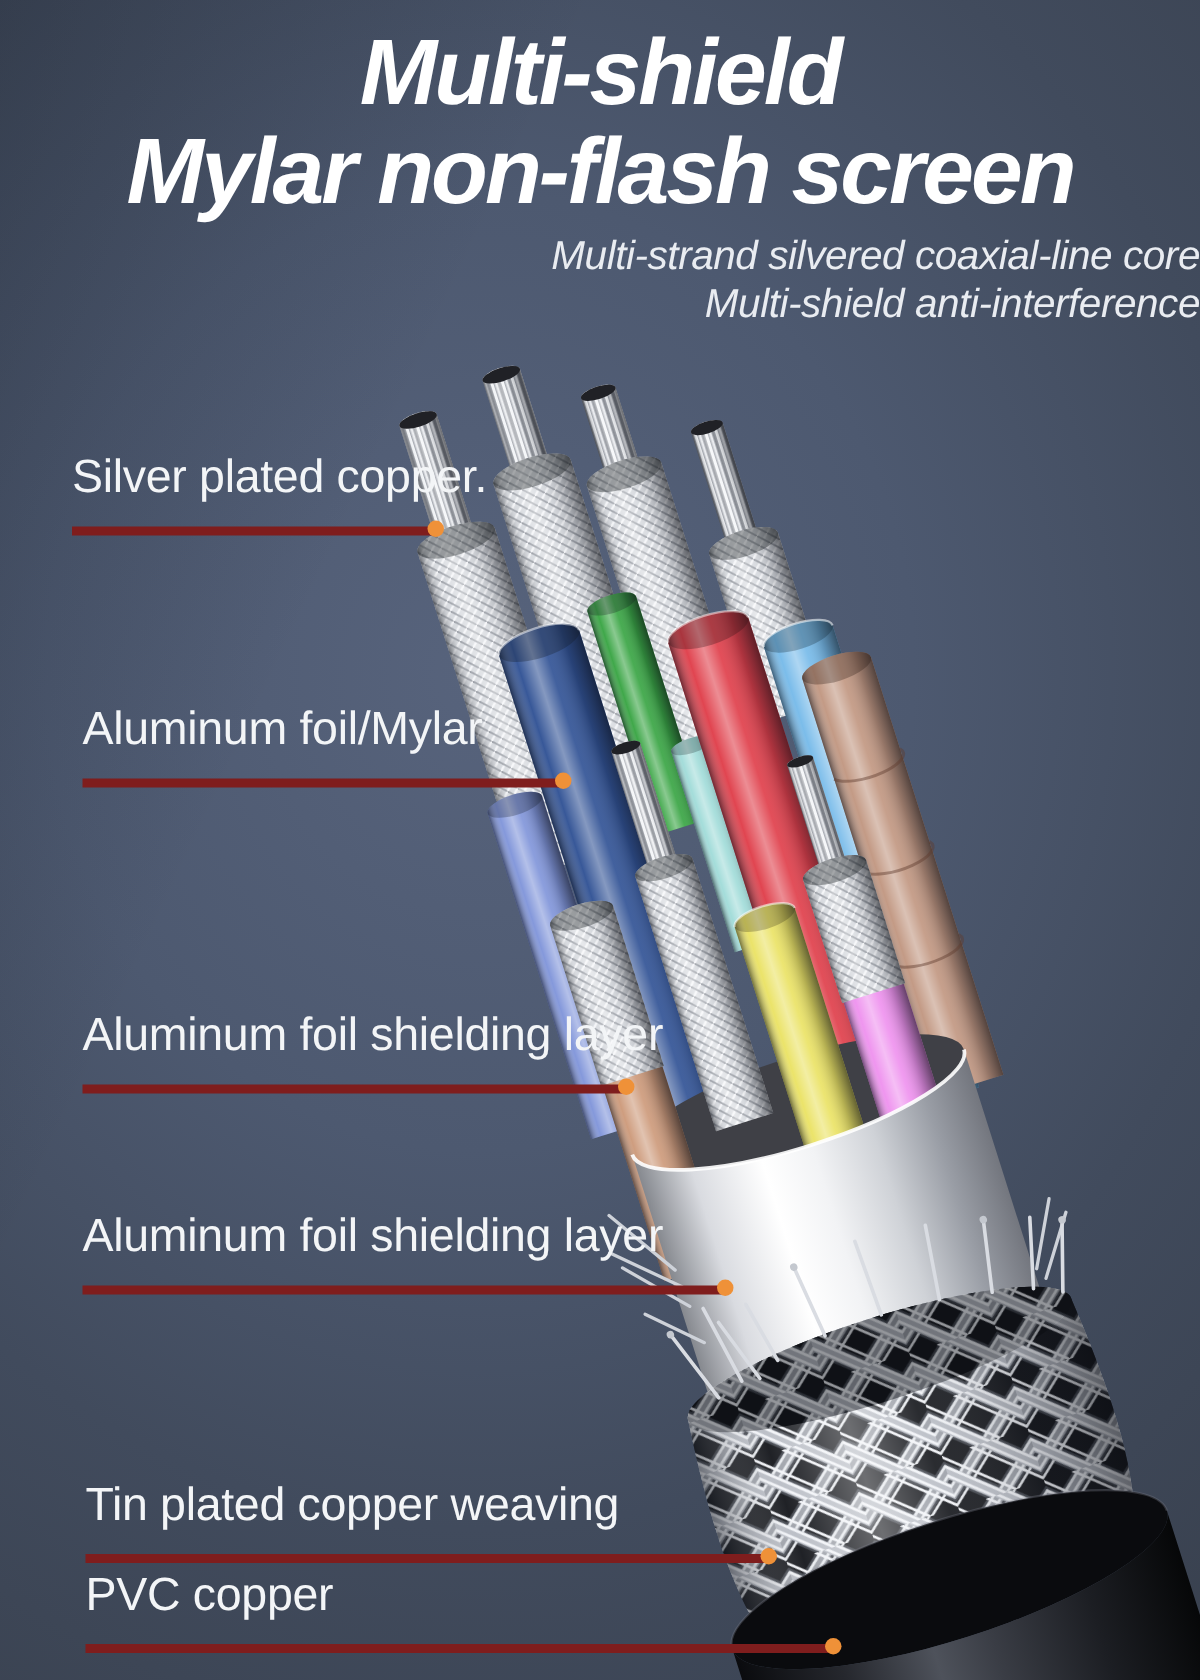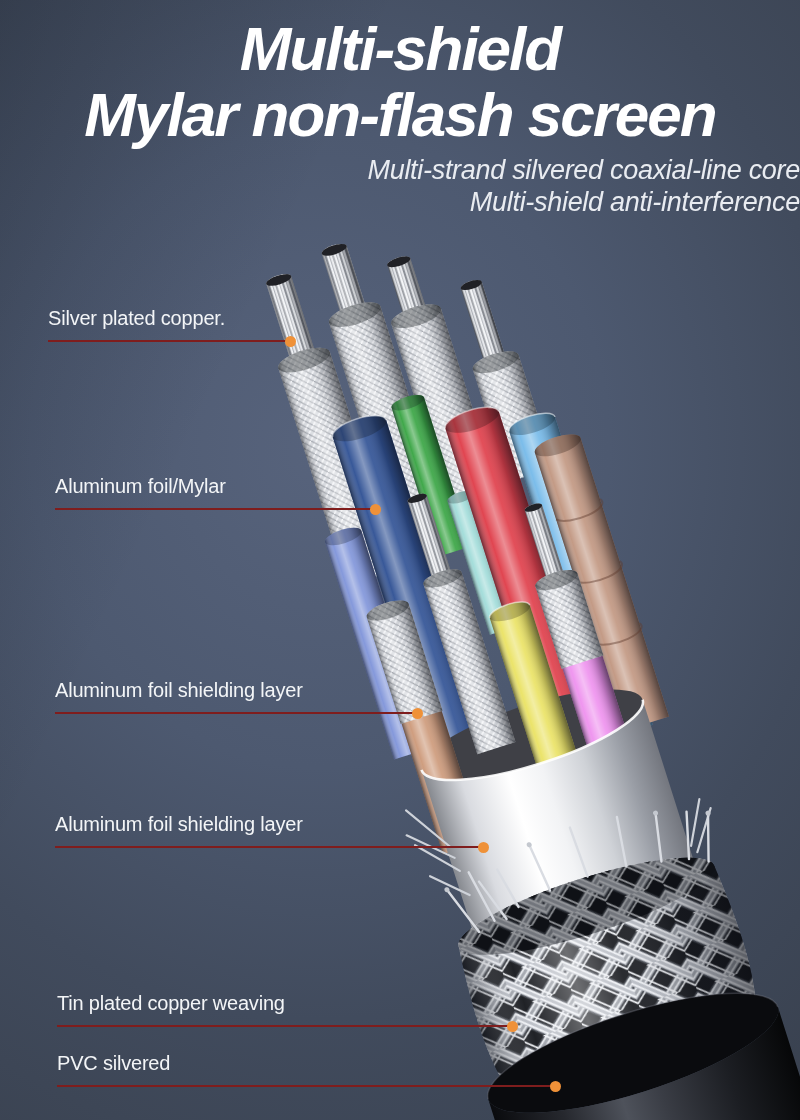--- a/index.html
+++ b/index.html
@@ -10,22 +10,22 @@
       linear-gradient(115deg, rgba(20,26,36,.28) 0%, rgba(20,26,36,0) 30%),
       radial-gradient(95% 75% at 40% 40%, #57637c 0%, #4d5970 38%, #414b5d 68%, #39414f 100%);
   }
   .stage{position:absolute;inset:0;}
   svg.cable{position:absolute;left:0;top:0;z-index:1;}
   .hdr{position:absolute;top:16px;left:0;right:0;text-align:center;z-index:2;font-style:italic;}
   .t1,.t2{font-weight:bold;font-size:62px;line-height:66px;color:#ffffff;letter-spacing:-2px;}
   .subwrap{margin-top:6px;}
   .sub{font-size:27px;line-height:32px;color:#e9ecf1;letter-spacing:-0.3px;text-align:right;}
   .lbl{
-    position:absolute;z-index:3;color:#f3f5f7;font-size:20px;line-height:30px;
-    padding-bottom:7px;border-bottom:2px solid #7f1d1d;letter-spacing:-0.2px;
+    position:absolute;z-index:3;color:#f3f5f7;font-size:31px;line-height:30px;
+    padding-bottom:18px;border-bottom:6px solid #7f1d1d;letter-spacing:-0.2px;
     white-space:nowrap;
   }
   .lbl .dot{
     position:absolute;right:-6px;bottom:-7px;width:11px;height:11px;
     border-radius:50%;background:#EF9138;display:block;
   }
 </style>
 </head>
 <body>
 
@@ -308,17 +308,17 @@
     <span>Aluminum foil shielding layer</span>
     <span class="dot"></span>
   </div>
 
   <div class="lbl" style="left:57px;top:956px;width:455px;margin-top:32px;">
     <span>Tin plated copper weaving</span>
     <span class="dot"></span>
   </div>
 
   <div class="lbl" style="left:57px;top:1048px;width:498px;">
-    <span>PVC silvered</span>
+    <span>PVC copper</span>
     <span class="dot"></span>
   </div>
 
 </div>
 
 </body></html>

